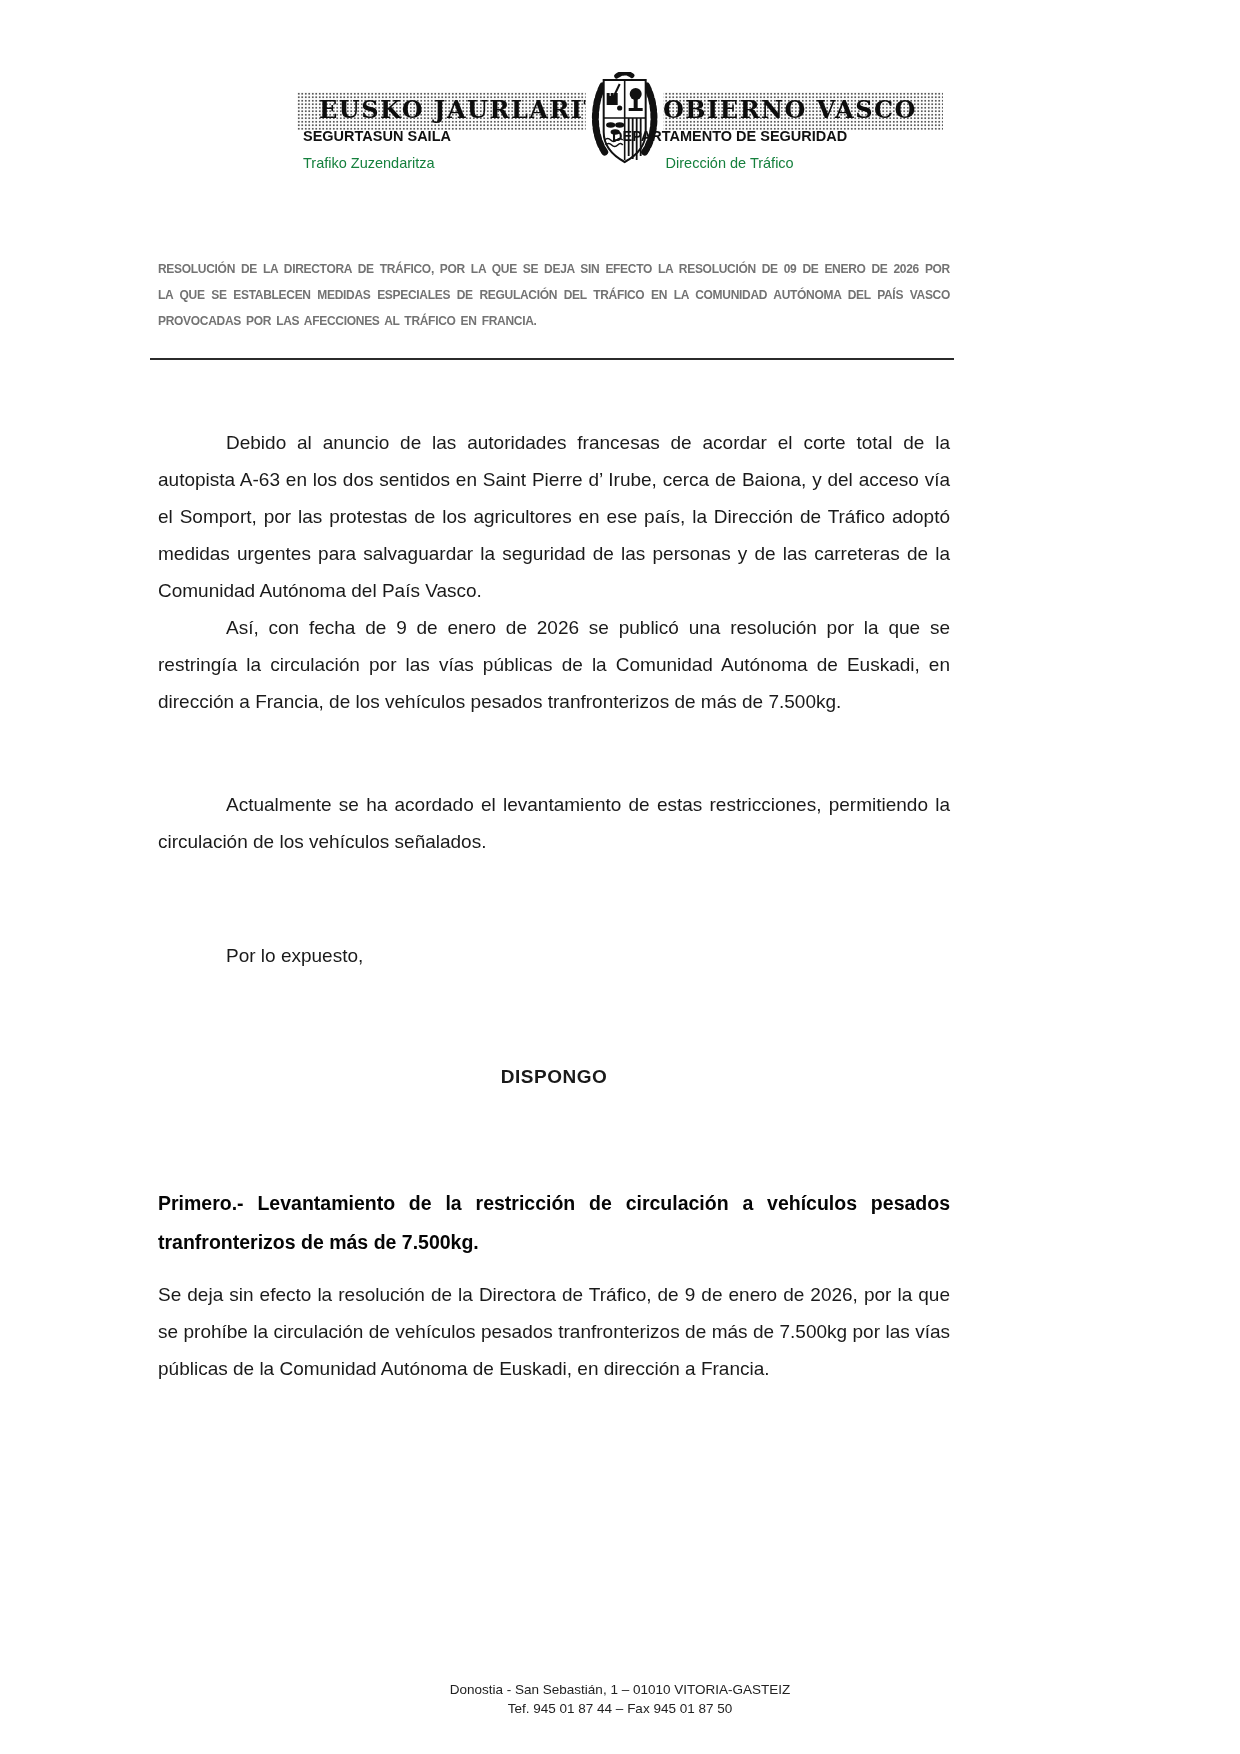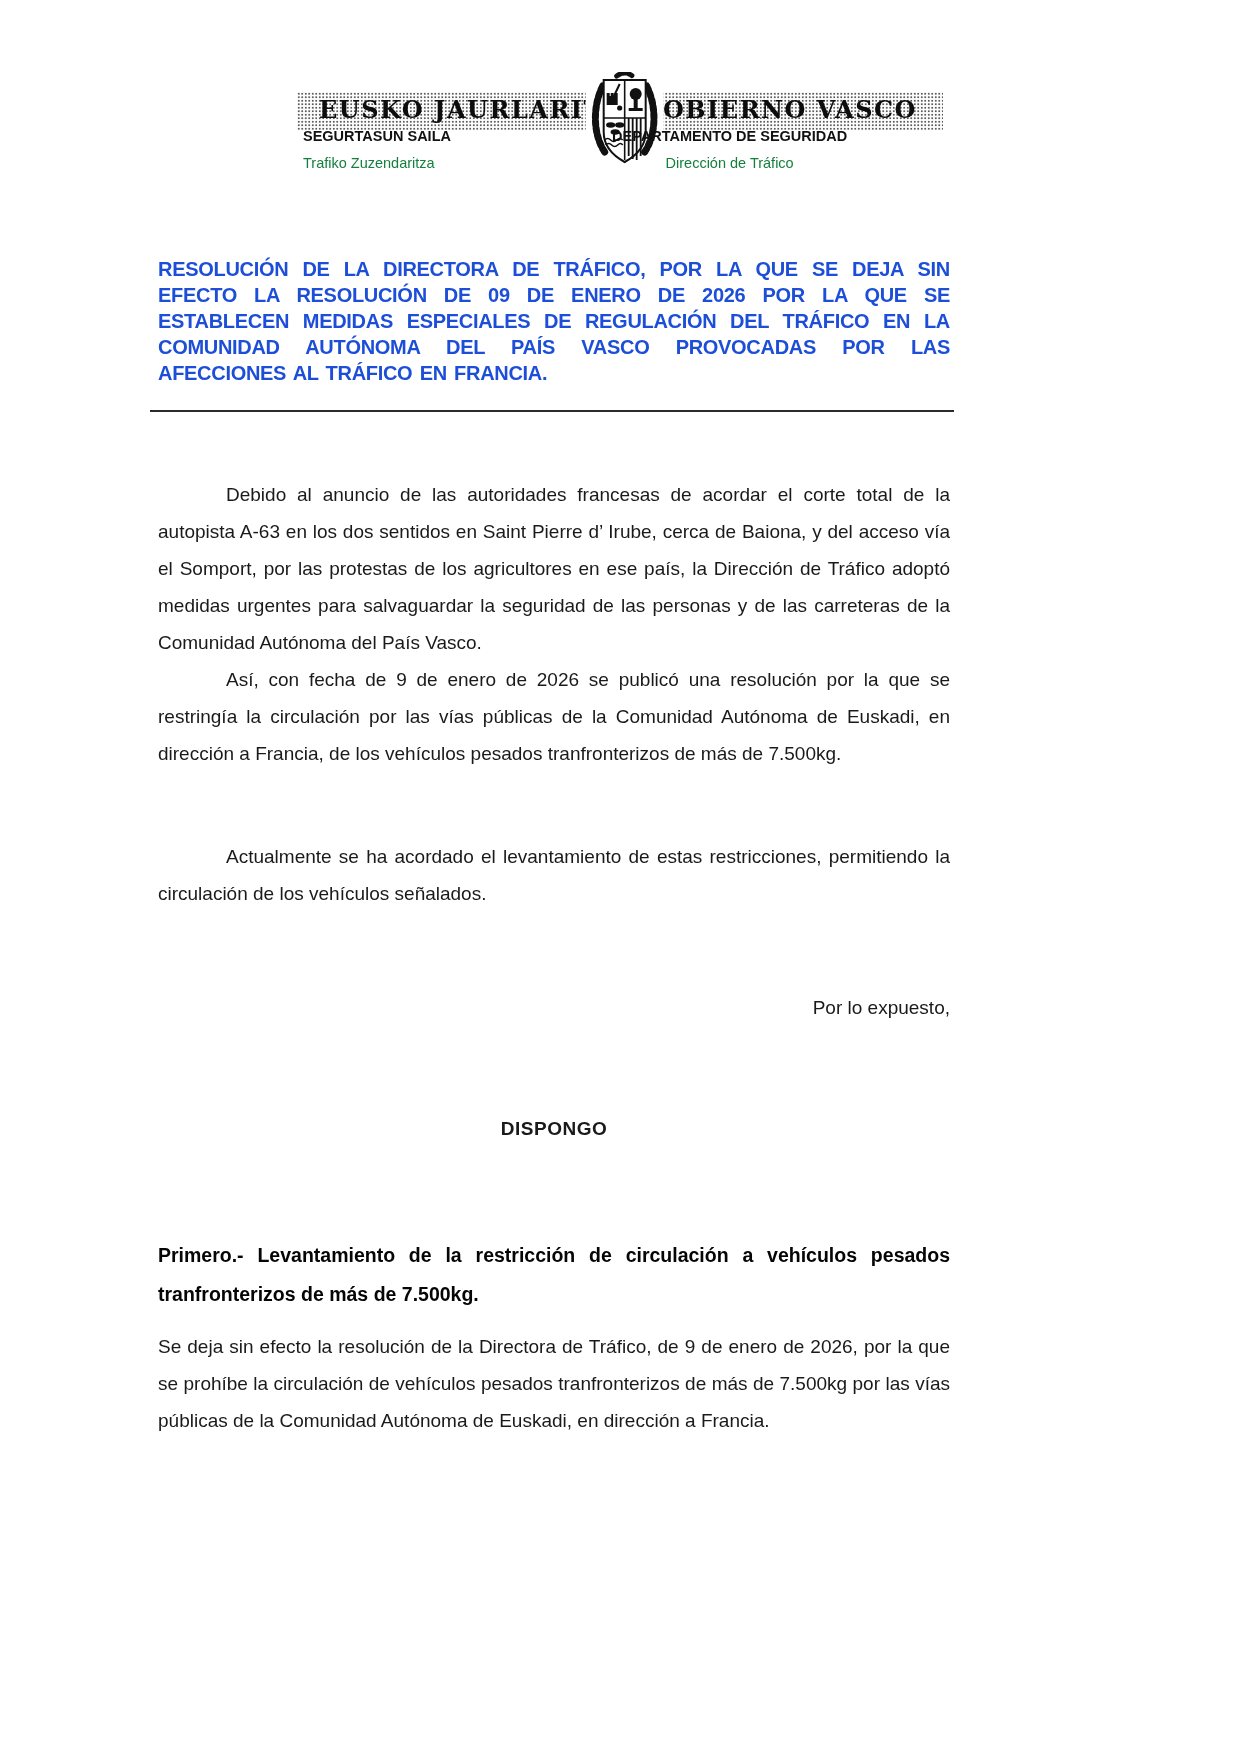--- a/index.html
+++ b/index.html
@@ -68,40 +68,40 @@
   .doc {
     position: absolute;
     left: 158px;
     top: 256px;
     width: 792px;
     font-size: 19px;
     line-height: 37px;
     text-align: justify;
   }
   .doc-title {
-    font-size: 20px;
+    font-size: 12px;
     font-weight: bold;
     line-height: 26px;
     letter-spacing: -0.3px;
     word-spacing: 2px;
     text-align: justify;
-    color: #1d4ed8;
+    color: #737373;
   }
   .title-divider {
     margin-top: 24px;
     margin-left: -8px;
     width: 804px;
     border-top: 2px solid #2b2b2b;
     height: 0;
   }
   .doc p.indent { text-indent: 68px; }
   .p1 { margin-top: 64px; }
   .p2 { }
   .p3 { margin-top: 66px; }
-  .p-expuesto { margin-top: 77px; text-align: right; }
+  .p-expuesto { margin-top: 77px; text-align: left; }
   .dispongo {
     margin-top: 84px;
     text-align: center;
     font-weight: bold;
     letter-spacing: 0.5px;
   }
   .section-heading {
     margin-top: 89px;
     font-size: 19.5px;
     font-weight: bold;
@@ -189,14 +189,18 @@
     <p class="indent p2">Así, con fecha de 9 de enero de 2026 se publicó una resolución por la que se restringía la circulación por las vías públicas de la Comunidad Autónoma de Euskadi, en dirección a Francia, de los vehículos pesados tranfronterizos de más de 7.500kg.</p>
     <p class="indent p3">Actualmente se ha acordado el levantamiento de estas restricciones, permitiendo la circulación de los vehículos señalados.</p>
     <p class="indent p-expuesto">Por lo expuesto,</p>
 
     <p class="dispongo">DISPONGO</p>
 
     <div class="section-heading">Primero.- Levantamiento de la restricción de circulación a vehículos pesados tranfronterizos de más de 7.500kg.</div>
     <p class="section-body">Se deja sin efecto la resolución de la Directora de Tráfico, de 9 de enero de 2026, por la que se prohíbe la circulación de vehículos pesados tranfronterizos de más de 7.500kg por las vías públicas de la Comunidad Autónoma de Euskadi, en dirección a Francia.</p>
   </div>
 
+  <div class="page-footer">
+    <div>Donostia - San Sebastián, 1 –  01010 VITORIA-GASTEIZ</div>
+    <div>Tef. 945 01 87 44 – Fax 945 01 87 50</div>
+  </div>
 
 </div>
 
 </body></html>

